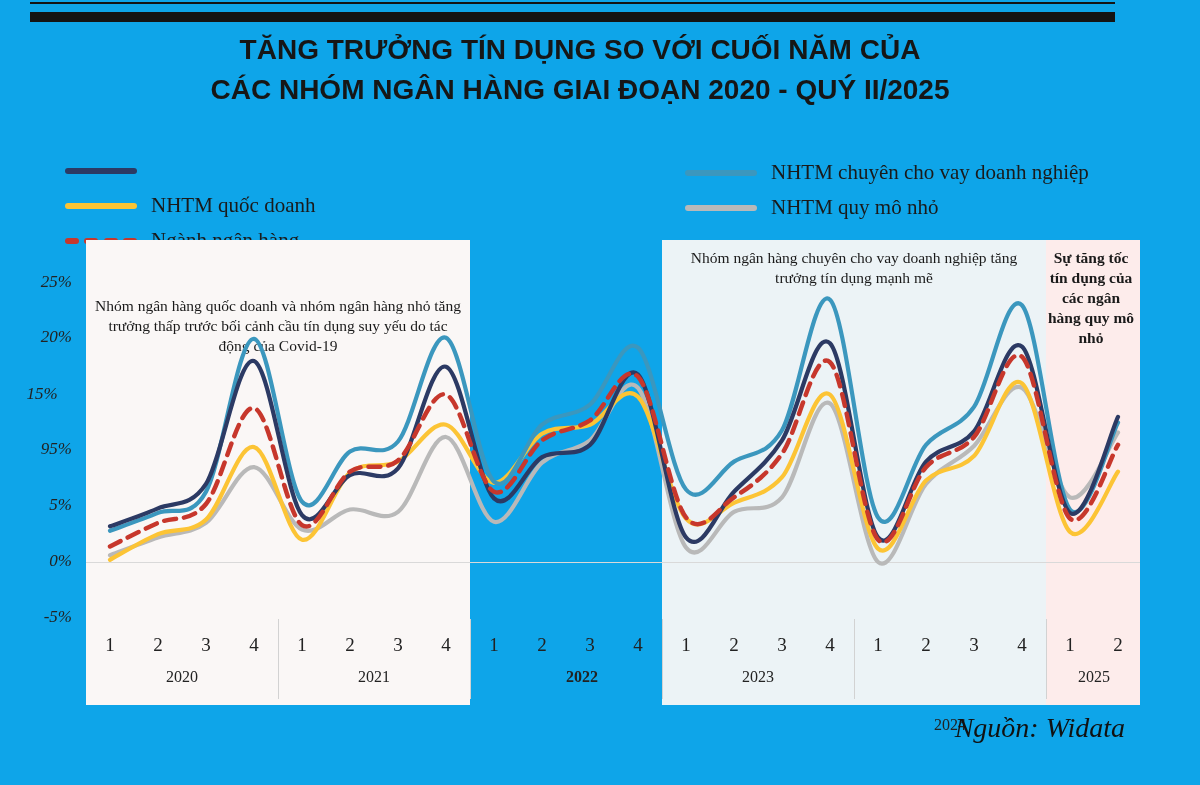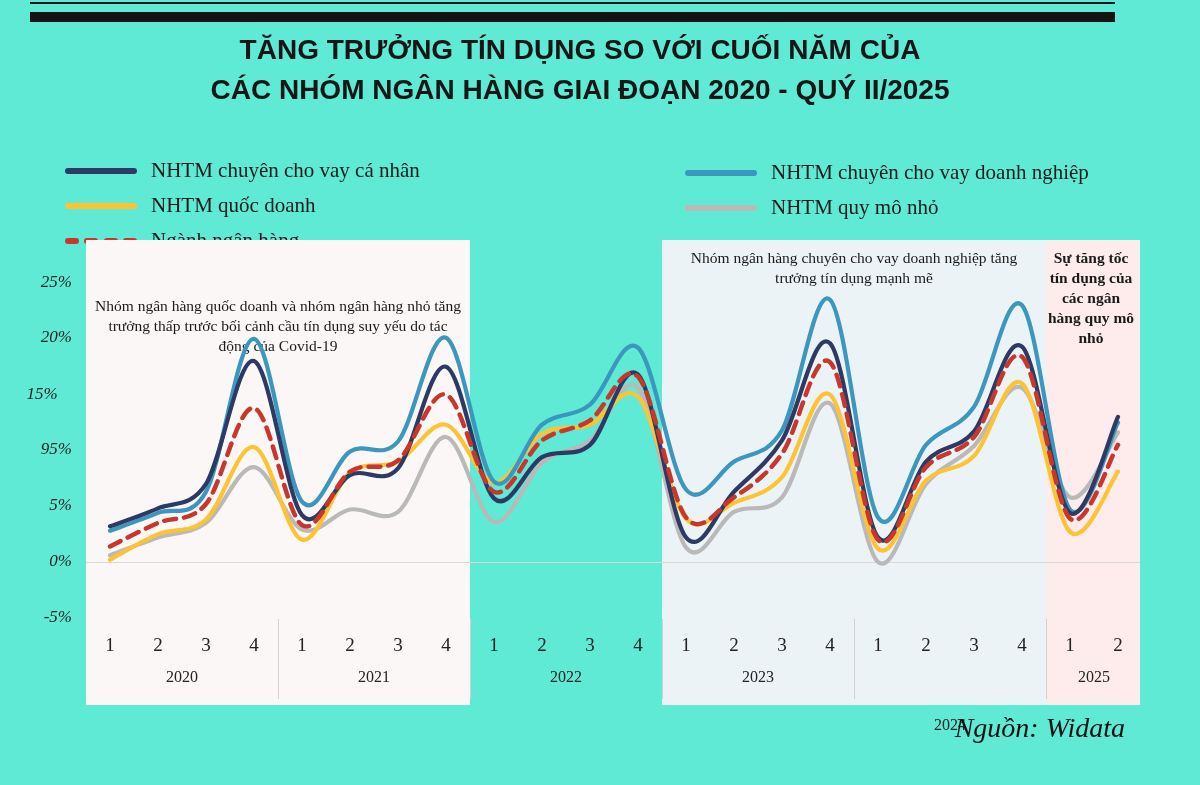--- a/index.html
+++ b/index.html
@@ -1,16 +1,16 @@
 <!DOCTYPE html>
 <html><head>
 <meta charset="utf-8">
 <style>
   html,body{margin:0;padding:0;background:#ffffff;}
-  .page{position:relative;width:1200px;height:785px;background:#5eead4;overflow:hidden;
+  .page{position:relative;width:1200px;height:785px;background:#0ea5e9;overflow:hidden;
         font-family:"Liberation Serif", serif;}
   .rule-thin{position:absolute;left:30px;top:2px;width:1085px;height:2px;background:#141414;}
   .rule-thick{position:absolute;left:30px;top:12px;width:1085px;height:10px;background:#141414;}
   .title{position:absolute;left:0;top:30px;width:1160px;text-align:center;
          font-family:"Liberation Sans", sans-serif;font-weight:700;color:#161616;
          font-size:28px;line-height:40px;letter-spacing:0px;}
   .legend-col{position:absolute;}
   .legend-item{display:flex;align-items:center;height:35px;}
   .swatch{width:72px;height:6px;border-radius:3px;flex:0 0 auto;}
   .swatch-dash{width:72px;height:6px;display:flex;justify-content:space-between;flex:0 0 auto;}
@@ -34,21 +34,20 @@
   <div class="rule-thick"></div>
 
   <div class="title">
     <div>TĂNG TRƯỞNG TÍN DỤNG SO VỚI CUỐI NĂM CỦA</div>
     <div>CÁC NHÓM NGÂN HÀNG GIAI ĐOẠN 2020 - QUÝ II/2025</div>
   </div>
 
   <div class="legend-col" style="left:65px;top:153px;" id="legend-left">
       <div class="legend-item">
         <div class="swatch" style="background: rgb(44, 58, 100);"></div>
-        <div class="legend-label">NHTM chuyên cho vay cá nhân</div>
       </div>
       <div class="legend-item">
         <div class="swatch" style="background: rgb(252, 196, 53);"></div>
         <div class="legend-label">NHTM quốc doanh</div>
       </div>
       <div class="legend-item">
         <div class="swatch-dash">
           <span style="background: rgb(199, 55, 44);"></span>
           <span style="background: rgb(199, 55, 44);"></span>
           <span style="background: rgb(199, 55, 44);"></span>
@@ -91,21 +90,21 @@
       <div class="qlabel" style="left: 282px; top: 634px;">1</div>
       <div class="qlabel" style="left: 330px; top: 634px;">2</div>
       <div class="qlabel" style="left: 378px; top: 634px;">3</div>
       <div class="qlabel" style="left: 426px; top: 634px;">4</div>
       <div class="ylabel-year" style="left: 334px; top: 668px;">2021</div>
       <div class="sep" style="left: 278px; top: 619px; height: 80px;"></div>
       <div class="qlabel" style="left: 474px; top: 634px;">1</div>
       <div class="qlabel" style="left: 522px; top: 634px;">2</div>
       <div class="qlabel" style="left: 570px; top: 634px;">3</div>
       <div class="qlabel" style="left: 618px; top: 634px;">4</div>
-      <div class="ylabel-year" style="left: 526px; top: 668px;">2022</div>
+      <div class="ylabel-year" style="left: 542px; top: 668px; font-weight: bold;">2022</div>
       <div class="sep" style="left: 470px; top: 619px; height: 80px;"></div>
       <div class="qlabel" style="left: 666px; top: 634px;">1</div>
       <div class="qlabel" style="left: 714px; top: 634px;">2</div>
       <div class="qlabel" style="left: 762px; top: 634px;">3</div>
       <div class="qlabel" style="left: 810px; top: 634px;">4</div>
       <div class="ylabel-year" style="left: 718px; top: 668px;">2023</div>
       <div class="sep" style="left: 662px; top: 619px; height: 80px;"></div>
       <div class="qlabel" style="left: 858px; top: 634px;">1</div>
       <div class="qlabel" style="left: 906px; top: 634px;">2</div>
       <div class="qlabel" style="left: 954px; top: 634px;">3</div>

